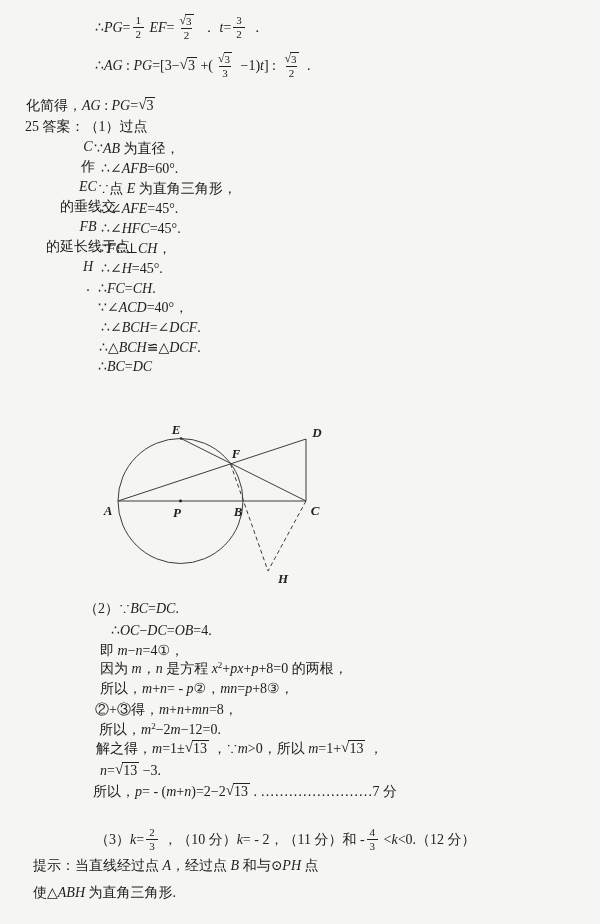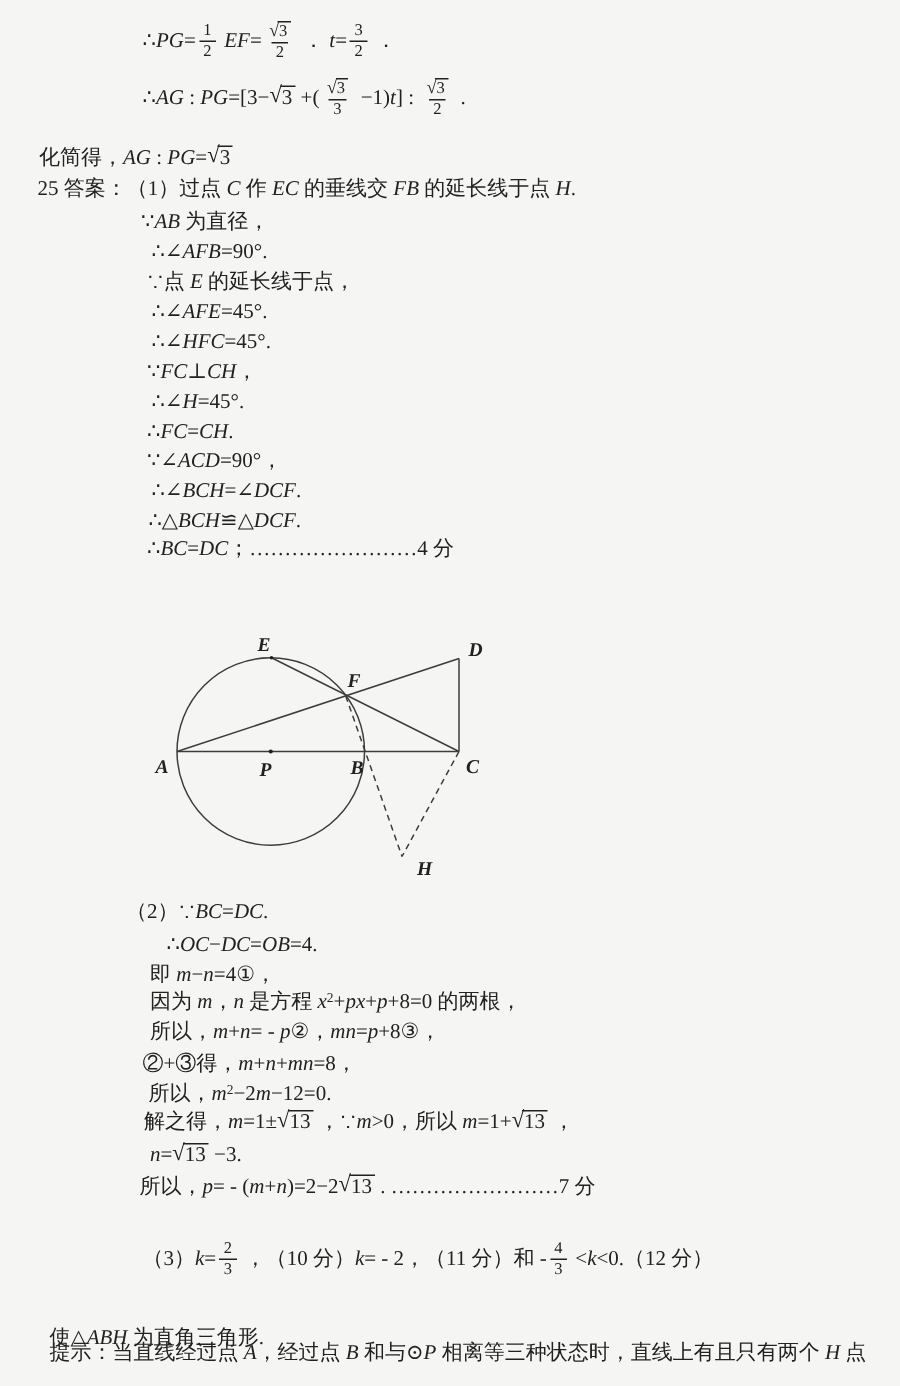--- a/index.html
+++ b/index.html
@@ -30,45 +30,45 @@
 </style>
 </head>
 <body>
 
 <div class="page">
 
   <div>
       <div class="line" style="left: 95px; top: 14px;"><span>∴</span><span class="mvar">PG</span><span>=</span><span class="frac"><span class="num"><span>1</span></span><span class="den"><span>2</span></span></span><span> </span><span class="mvar">EF</span><span>=</span><span class="frac"><span class="num"><span class="sqrt"><span class="rsign">√</span><span class="rad"><span>3</span></span></span></span><span class="den"><span>2</span></span></span><span> ． </span><span class="mvar">t</span><span>=</span><span class="frac"><span class="num"><span>3</span></span><span class="den"><span>2</span></span></span><span> ．</span></div>
       <div class="line" style="left: 95px; top: 52px;"><span>∴</span><span class="mvar">AG</span><span> : </span><span class="mvar">PG</span><span>=[3−</span><span class="sqrt"><span class="rsign">√</span><span class="rad"><span>3</span></span></span><span> +(</span><span class="frac"><span class="num"><span class="sqrt"><span class="rsign">√</span><span class="rad"><span>3</span></span></span></span><span class="den"><span>3</span></span></span><span> −1)</span><span class="mvar">t</span><span>] : </span><span class="frac"><span class="num"><span class="sqrt"><span class="rsign">√</span><span class="rad"><span>3</span></span></span></span><span class="den"><span>2</span></span></span><span> .</span></div>
       <div class="line" style="left: 26px; top: 96px;"><span>化简得，</span><span class="mvar">AG</span><span> : </span><span class="mvar">PG</span><span>=</span><span class="sqrt"><span class="rsign">√</span><span class="rad"><span>3</span></span></span></div>
-      <div class="line" style="left: 25px; top: 117px;"><span>25 答案：（1）过点 </span><span class="mvar">C</span><span> 作 </span><span class="mvar">EC</span><span> 的垂线交 </span><span class="mvar">FB</span><span> 的延长线于点 </span><span class="mvar">H</span><span>.</span></div>
+      <div class="line" style="left: 25px; top: 117px; flex-direction: column;"><span>25 答案：（1）过点 </span><span class="mvar">C</span><span> 作 </span><span class="mvar">EC</span><span> 的垂线交 </span><span class="mvar">FB</span><span> 的延长线于点 </span><span class="mvar">H</span><span>.</span></div>
       <div class="line" style="left: 94px; top: 139px;"><span>∵</span><span class="mvar">AB</span><span> 为直径，</span></div>
-      <div class="line" style="left: 101px; top: 159px;"><span>∴∠</span><span class="mvar">AFB</span><span>=90°.</span></div>
-      <div class="line" style="left: 98px; top: 179px;"><span>∵点 </span><span class="mvar">E</span><span> 的延长线于点，</span></div>
+      <div class="line" style="left: 101px; top: 159px;"><span>∴∠</span><span class="mvar">AFB</span><span>=60°.</span></div>
+      <div class="line" style="left: 98px; top: 179px;"><span>∵点 </span><span class="mvar">E</span><span> 为直角三角形，</span></div>
       <div class="line" style="left: 101px; top: 199px;"><span>∴∠</span><span class="mvar">AFE</span><span>=45°.</span></div>
       <div class="line" style="left: 101px; top: 219px;"><span>∴∠</span><span class="mvar">HFC</span><span>=45°.</span></div>
       <div class="line" style="left: 98px; top: 239px;"><span>∵</span><span class="mvar">FC</span><span>⊥</span><span class="mvar">CH</span><span>，</span></div>
       <div class="line" style="left: 101px; top: 259px;"><span>∴∠</span><span class="mvar">H</span><span>=45°.</span></div>
       <div class="line" style="left: 98px; top: 279px;"><span>∴</span><span class="mvar">FC</span><span>=</span><span class="mvar">CH</span><span>.</span></div>
-      <div class="line" style="left: 98px; top: 298px;"><span>∵∠</span><span class="mvar">ACD</span><span>=90°，</span></div>
+      <div class="line" style="left: 98px; top: 298px;"><span>∵∠</span><span class="mvar">ACD</span><span>=40°，</span></div>
       <div class="line" style="left: 101px; top: 318px;"><span>∴∠</span><span class="mvar">BCH</span><span>=∠</span><span class="mvar">DCF</span><span>.</span></div>
       <div class="line" style="left: 99px; top: 338px;"><span>∴△</span><span class="mvar">BCH</span><span>≌△</span><span class="mvar">DCF</span><span>.</span></div>
-      <div class="line" style="left: 98px; top: 357px;"><span>∴</span><span class="mvar">BC</span><span>=</span><span class="mvar">DC</span><span>；……………………4 分</span></div>
+      <div class="line" style="left: 98px; top: 357px;"><span>∴</span><span class="mvar">BC</span><span>=</span><span class="mvar">DC</span></div>
       <div class="line" style="left: 84px; top: 599px;"><span>（2）∵</span><span class="mvar">BC</span><span>=</span><span class="mvar">DC</span><span>.</span></div>
       <div class="line" style="left: 111px; top: 621px;"><span>∴</span><span class="mvar">OC</span><span>−</span><span class="mvar">DC</span><span>=</span><span class="mvar">OB</span><span>=4.</span></div>
       <div class="line" style="left: 100px; top: 641px;"><span>即 </span><span class="mvar">m</span><span>−</span><span class="mvar">n</span><span>=4①，</span></div>
       <div class="line" style="left: 100px; top: 659px;"><span>因为 </span><span class="mvar">m</span><span>，</span><span class="mvar">n</span><span> 是方程 </span><span class="mvar">x</span><span class="msup">2</span><span>+</span><span class="mvar">px</span><span>+</span><span class="mvar">p</span><span>+8=0 的两根，</span></div>
       <div class="line" style="left: 100px; top: 679px;"><span>所以，</span><span class="mvar">m</span><span>+</span><span class="mvar">n</span><span>= - </span><span class="mvar">p</span><span>②，</span><span class="mvar">mn</span><span>=</span><span class="mvar">p</span><span>+8③，</span></div>
       <div class="line" style="left: 95px; top: 700px;"><span>②+③得，</span><span class="mvar">m</span><span>+</span><span class="mvar">n</span><span>+</span><span class="mvar">mn</span><span>=8，</span></div>
       <div class="line" style="left: 99px; top: 720px;"><span>所以，</span><span class="mvar">m</span><span class="msup">2</span><span>−2</span><span class="mvar">m</span><span>−12=0.</span></div>
       <div class="line" style="left: 96px; top: 739px;"><span>解之得，</span><span class="mvar">m</span><span>=1±</span><span class="sqrt"><span class="rsign">√</span><span class="rad"><span>13</span></span></span><span> ，∵</span><span class="mvar">m</span><span>&gt;0，所以 </span><span class="mvar">m</span><span>=1+</span><span class="sqrt"><span class="rsign">√</span><span class="rad"><span>13</span></span></span><span> ，</span></div>
       <div class="line" style="left: 100px; top: 761px;"><span class="mvar">n</span><span>=</span><span class="sqrt"><span class="rsign">√</span><span class="rad"><span>13</span></span></span><span> −3.</span></div>
       <div class="line" style="left: 93px; top: 782px;"><span>所以，</span><span class="mvar">p</span><span>= - (</span><span class="mvar">m</span><span>+</span><span class="mvar">n</span><span>)=2−2</span><span class="sqrt"><span class="rsign">√</span><span class="rad"><span>13</span></span></span><span> . ……………………7 分</span></div>
       <div class="line" style="left: 95px; top: 826px;"><span>（3）</span><span class="mvar">k</span><span>=</span><span class="frac"><span class="num"><span>2</span></span><span class="den"><span>3</span></span></span><span> ，（10 分）</span><span class="mvar">k</span><span>= - 2，（11 分）和 -</span><span class="frac"><span class="num"><span>4</span></span><span class="den"><span>3</span></span></span><span> &lt;</span><span class="mvar">k</span><span>&lt;0.（12 分）</span></div>
-      <div class="line" style="left: 33px; top: 893px;"><span>提示：当直线经过点 </span><span class="mvar">A</span><span>，经过点 </span><span class="mvar">B</span><span> 和与⊙</span><span class="mvar">P</span><span> 相离等三种状态时，直线上有且只有两个 </span><span class="mvar">H</span><span> 点</span></div>
+      <div class="line" style="left: 33px; top: 856px;"><span>提示：当直线经过点 </span><span class="mvar">A</span><span>，经过点 </span><span class="mvar">B</span><span> 和与⊙</span><span class="mvar">P</span><span class="mvar">H</span><span> 点</span></div>
       <div class="line" style="left: 33px; top: 883px;"><span>使△</span><span class="mvar">ABH</span><span> 为直角三角形.</span></div>
     </div>
 
   <svg class="geo" style="left:88px;top:418px;width:265px;height:175px" viewBox="88 418 265 175" xmlns="http://www.w3.org/2000/svg">
     <g stroke="#3c3c3c" stroke-width="1" fill="none">
       <circle cx="180.5" cy="501" r="62.5"></circle>
       <line x1="118" y1="501" x2="306" y2="501"></line>
       <line x1="118" y1="501" x2="306" y2="439"></line>
       <line x1="181" y1="438.5" x2="306" y2="501"></line>
       <line x1="306" y1="439" x2="306" y2="501"></line>

